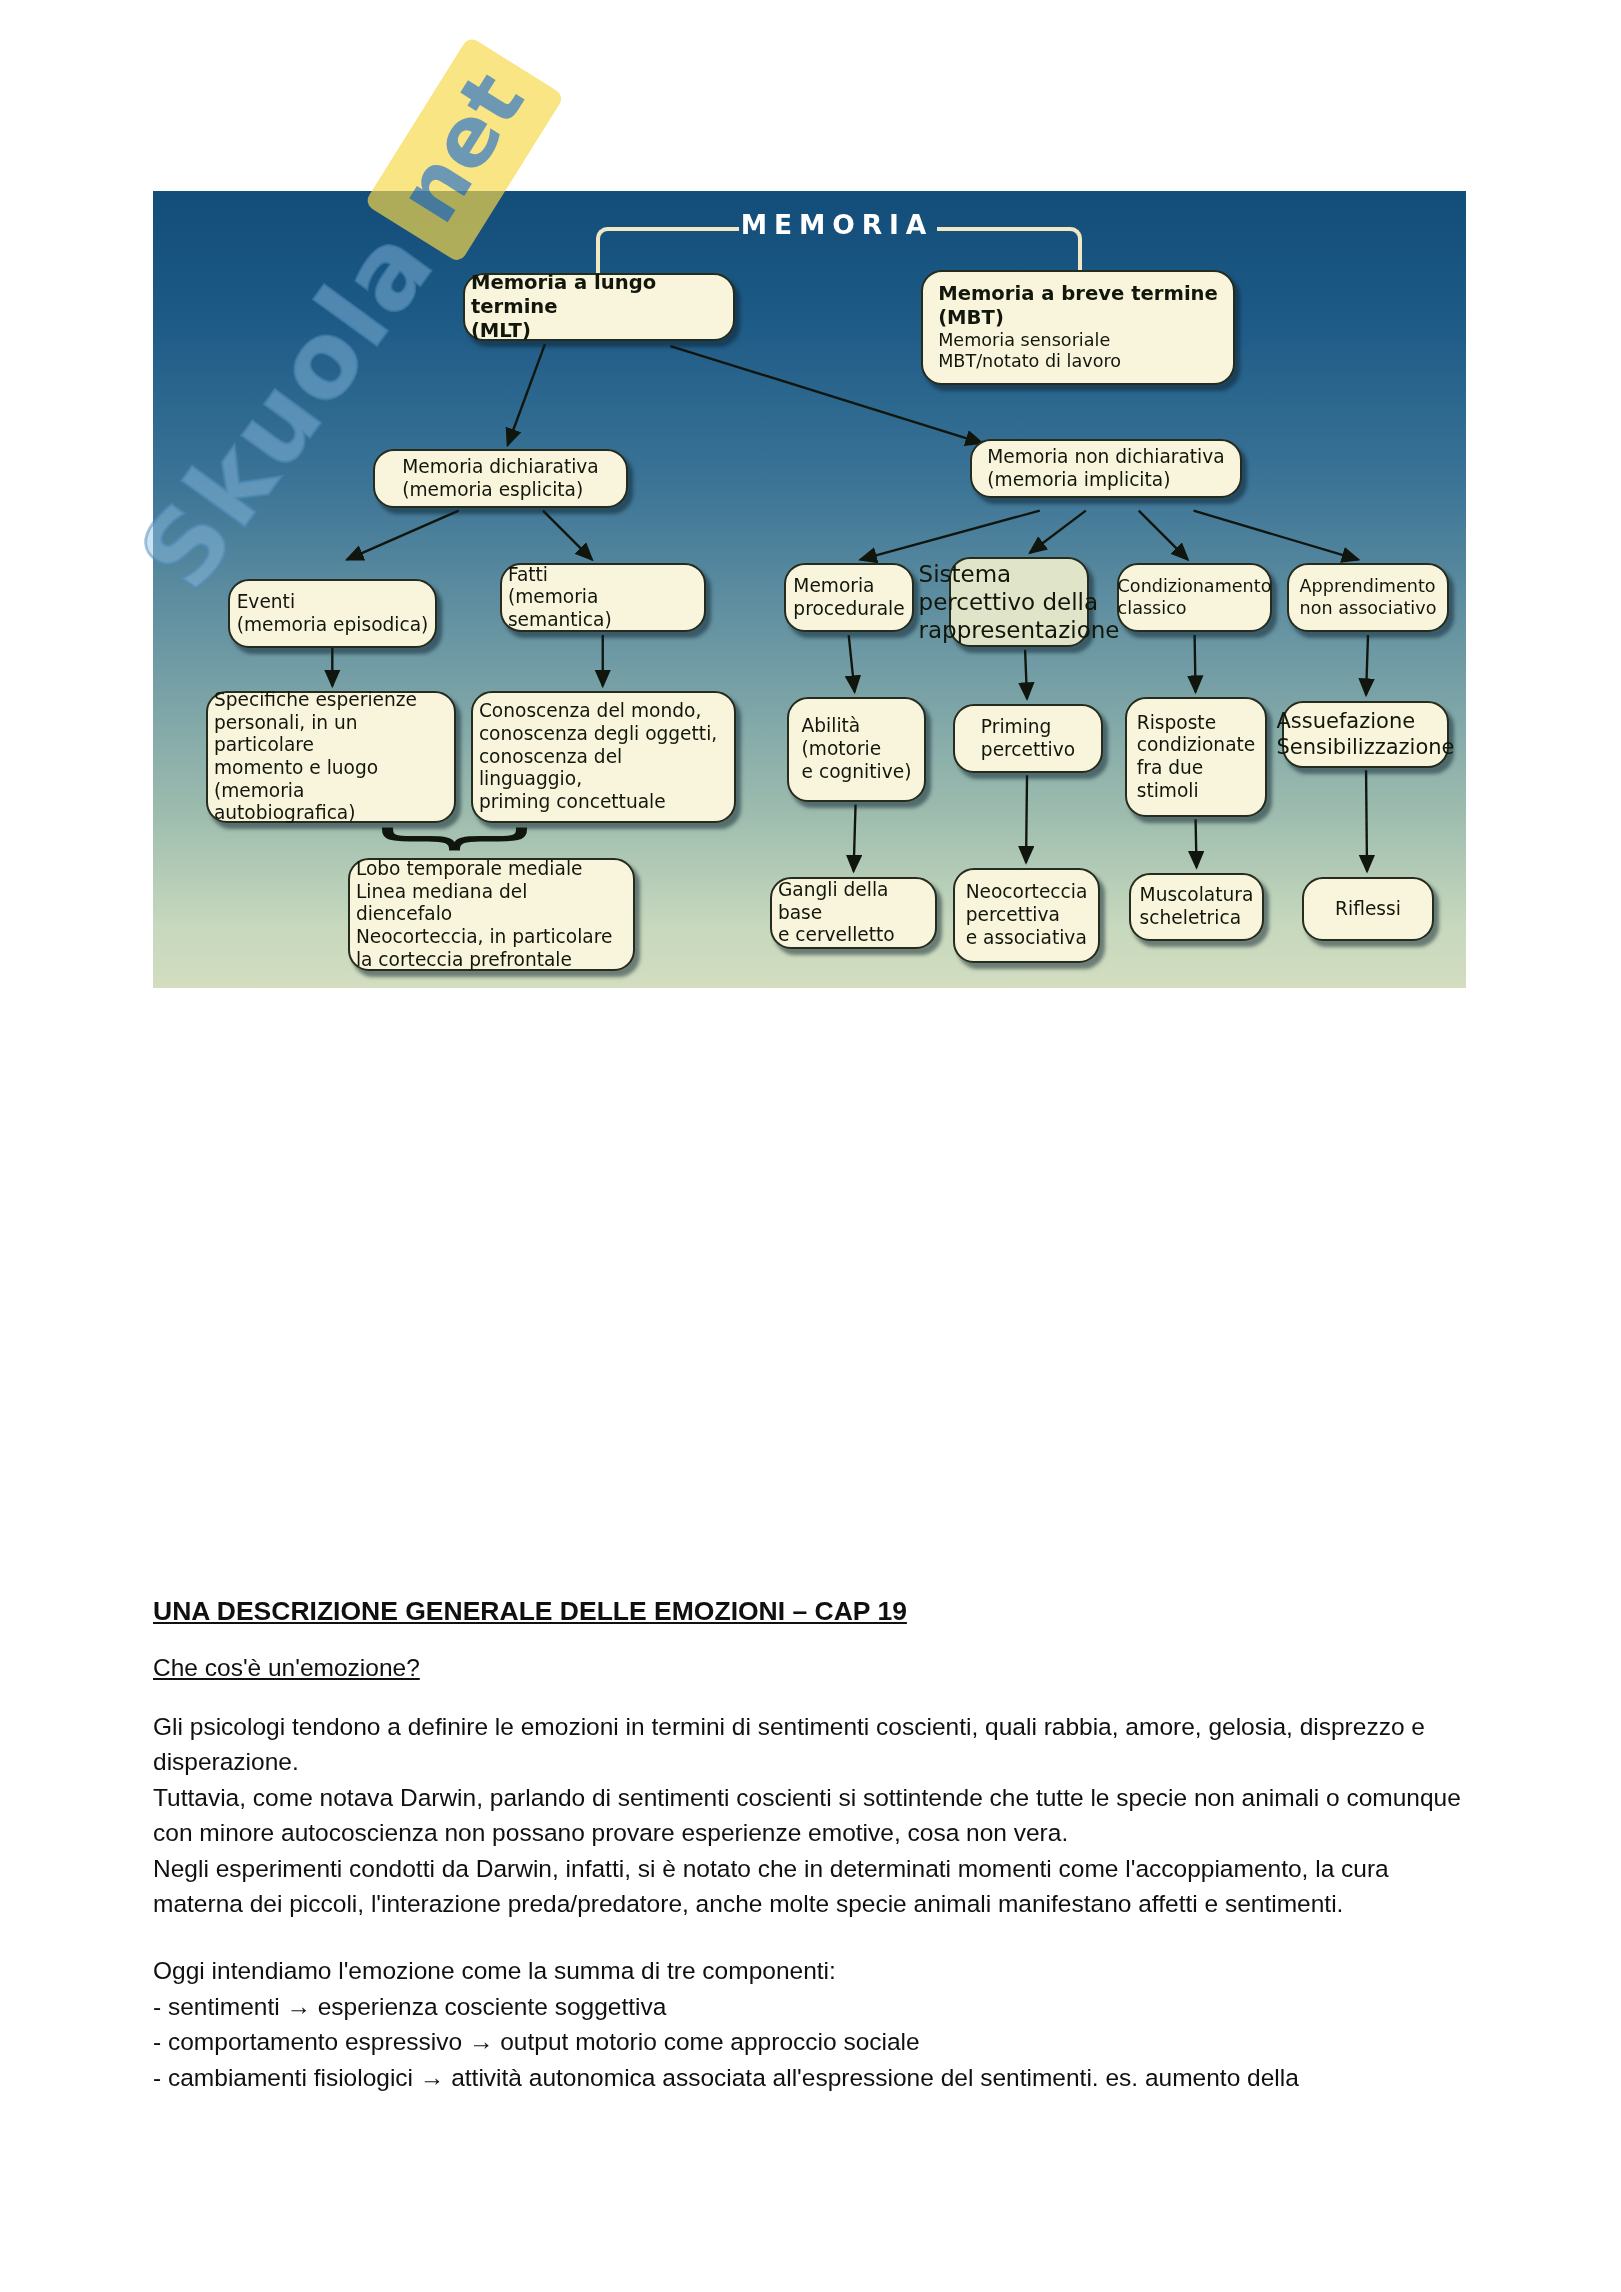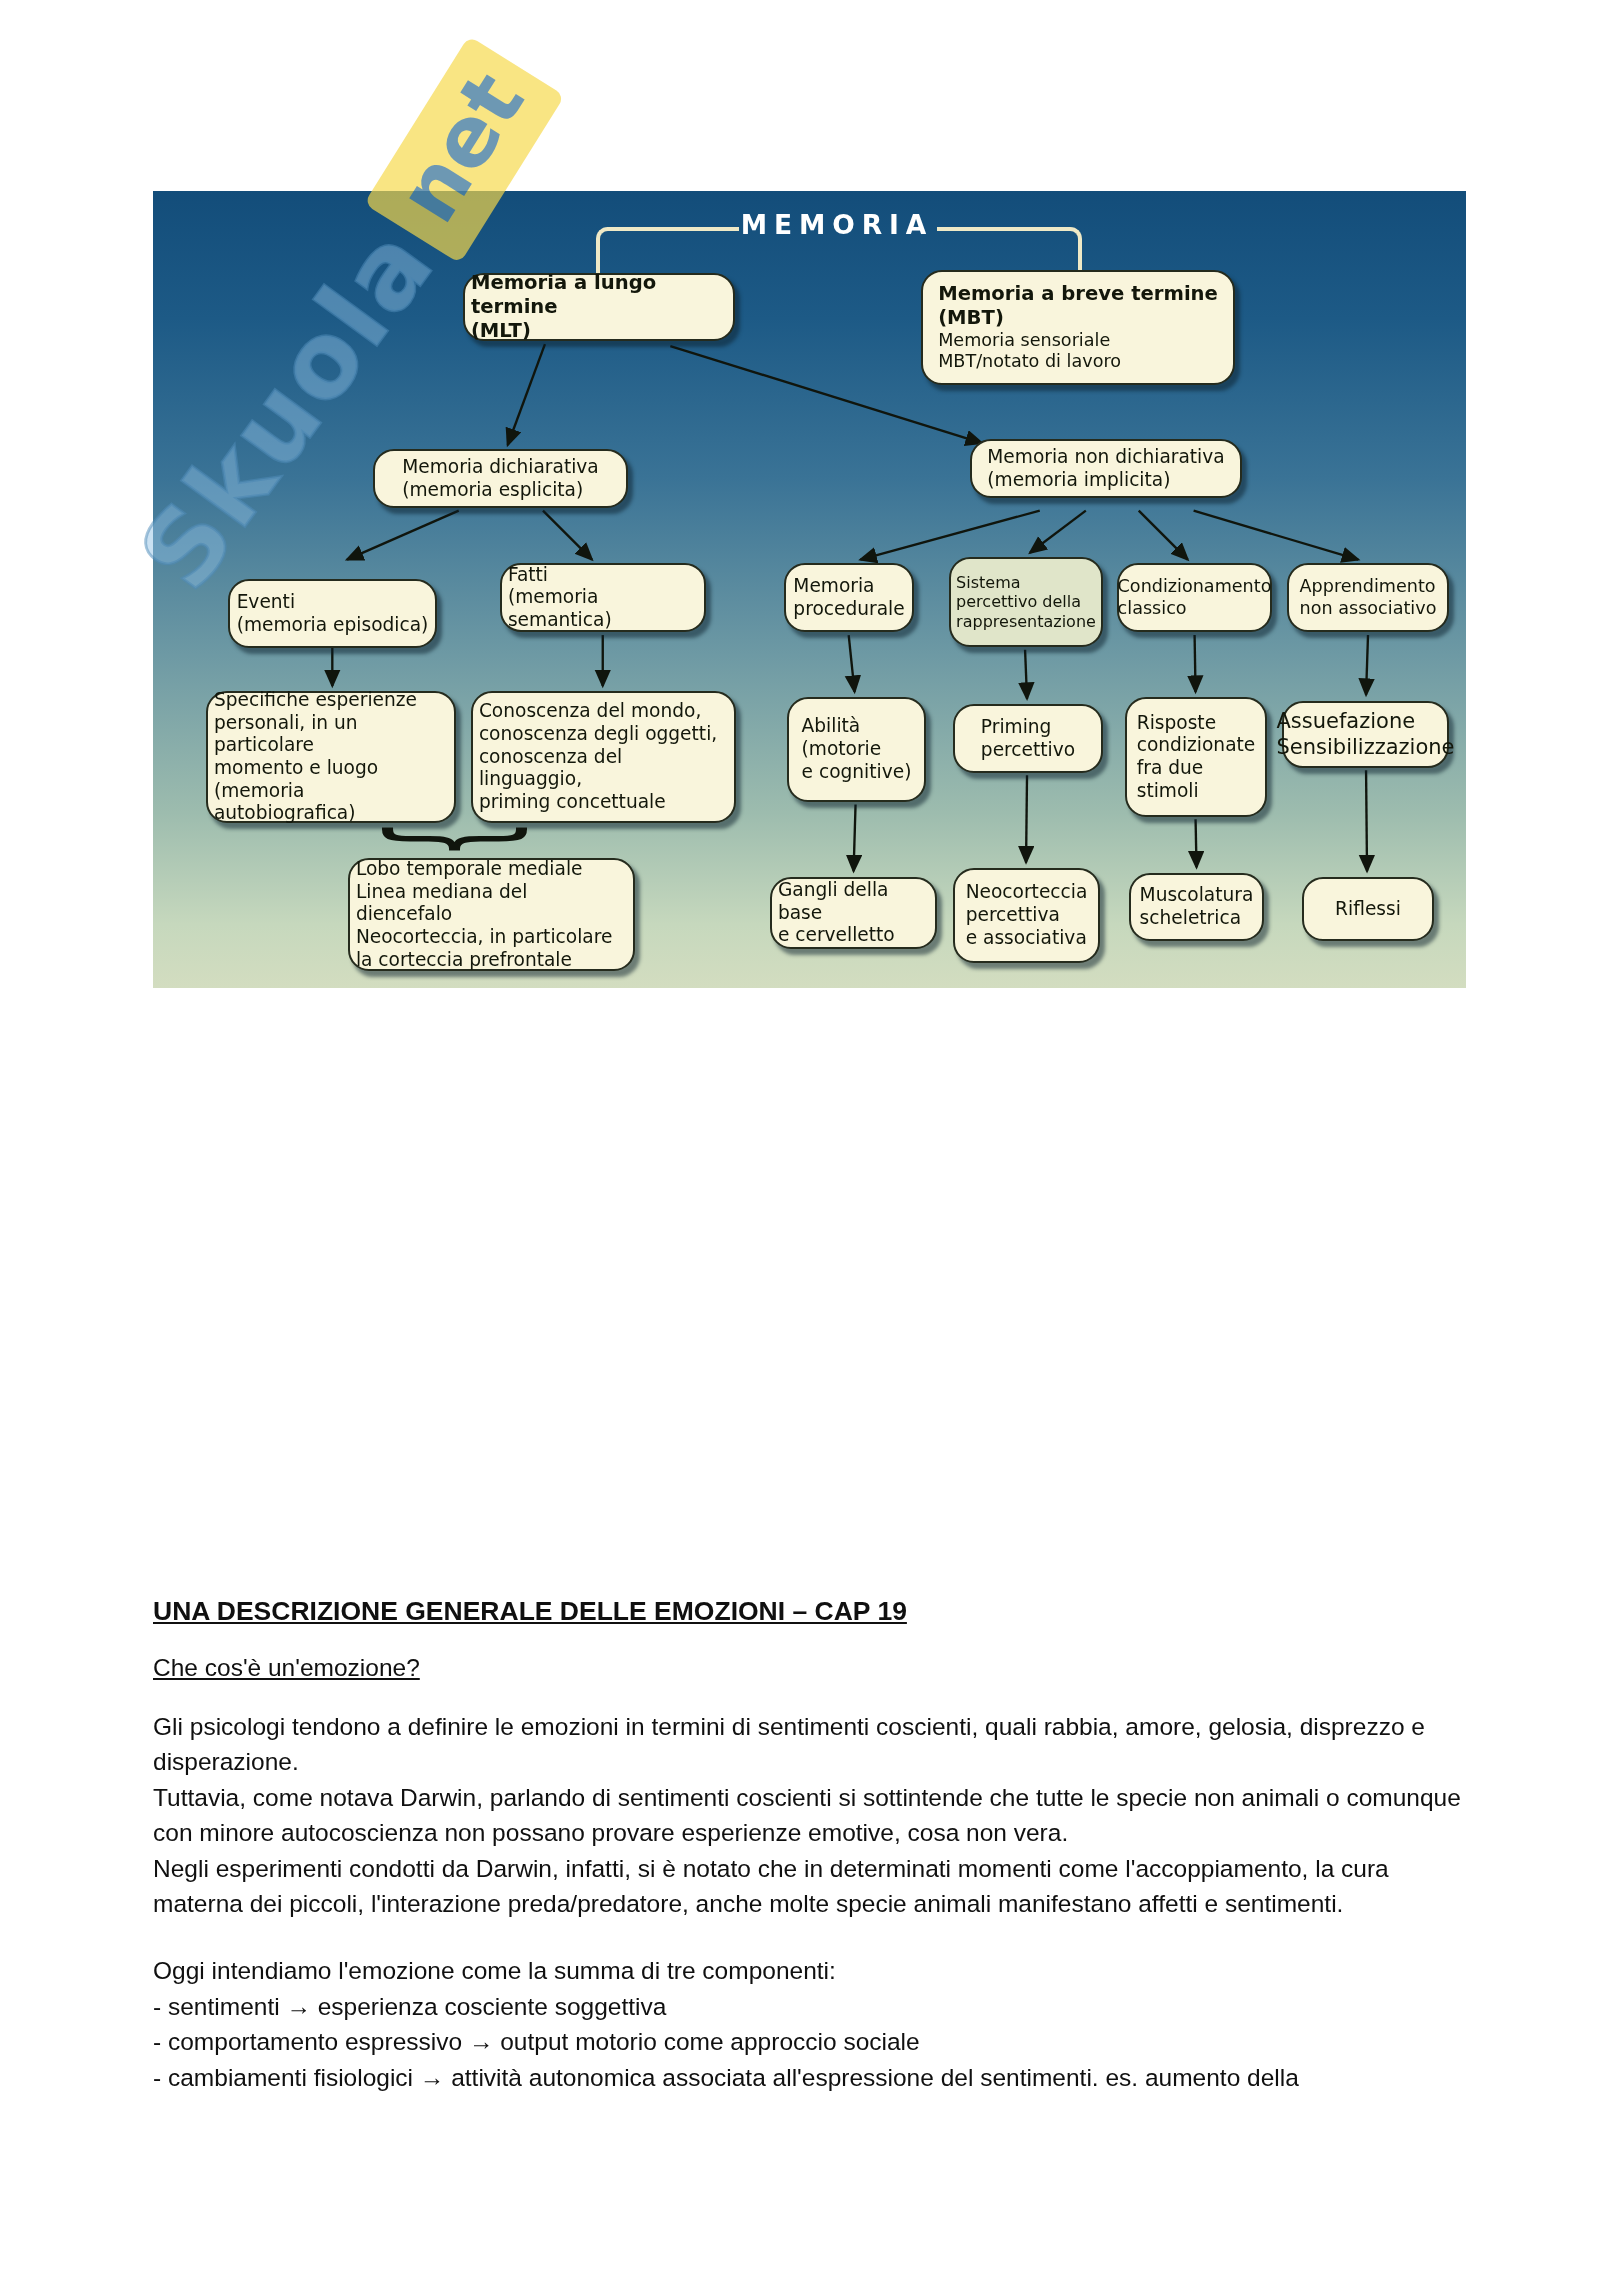--- a/index.html
+++ b/index.html
@@ -137,21 +137,21 @@
 (memoria episodica)</span>
   </div>
   <div class="box" style="left:347px;top:372px;width:206px;height:69px;">
     <span class="lbl">Fatti
 (memoria semantica)</span>
   </div>
   <div class="box" style="left:631px;top:372px;width:130px;height:69px;">
     <span class="lbl">Memoria
 procedurale</span>
   </div>
-  <div class="box tint" style="left:796px;top:366px;width:154px;height:90px;font-size:16px;">
+  <div class="box tint" style="left:796px;top:366px;width:140px;height:90px;font-size:23px;">
     <span class="lbl">Sistema
 percettivo della
 rappresentazione</span>
   </div>
   <div class="box" style="left:964px;top:372px;width:155px;height:69px;font-size:17.6px;">
     <span class="lbl">Condizionamento
 classico</span>
   </div>
   <div class="box" style="left:1134px;top:372px;width:162px;height:69px;font-size:17.6px;">
     <span class="lbl">Apprendimento

